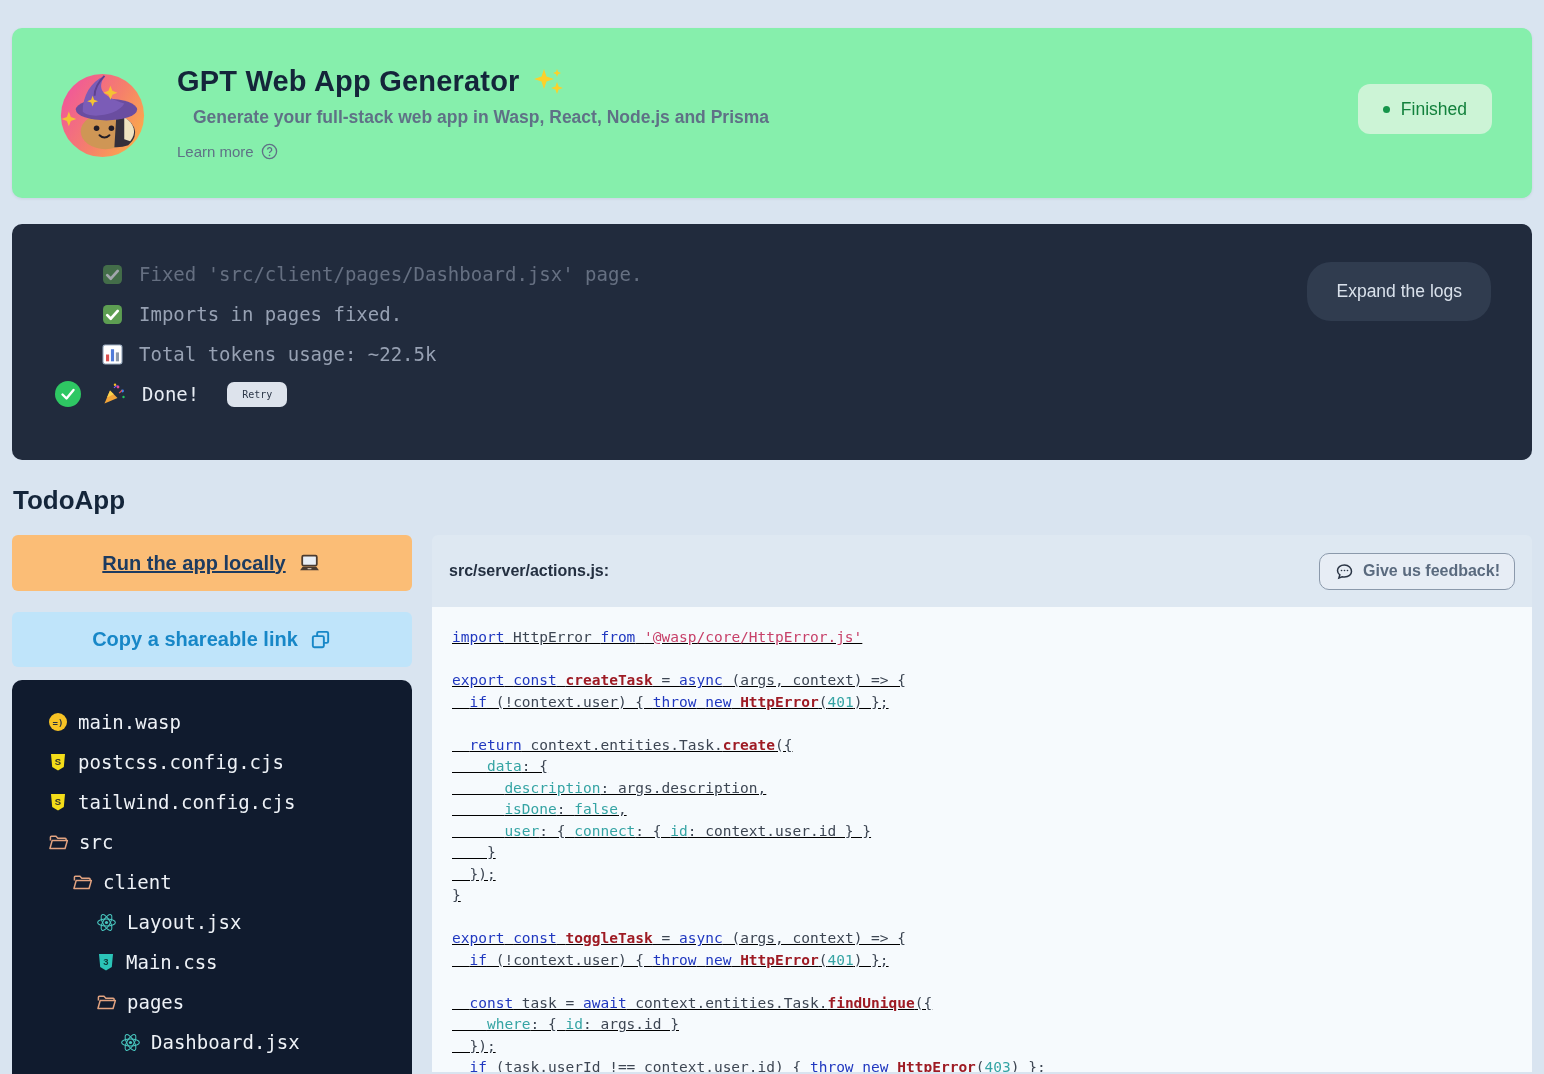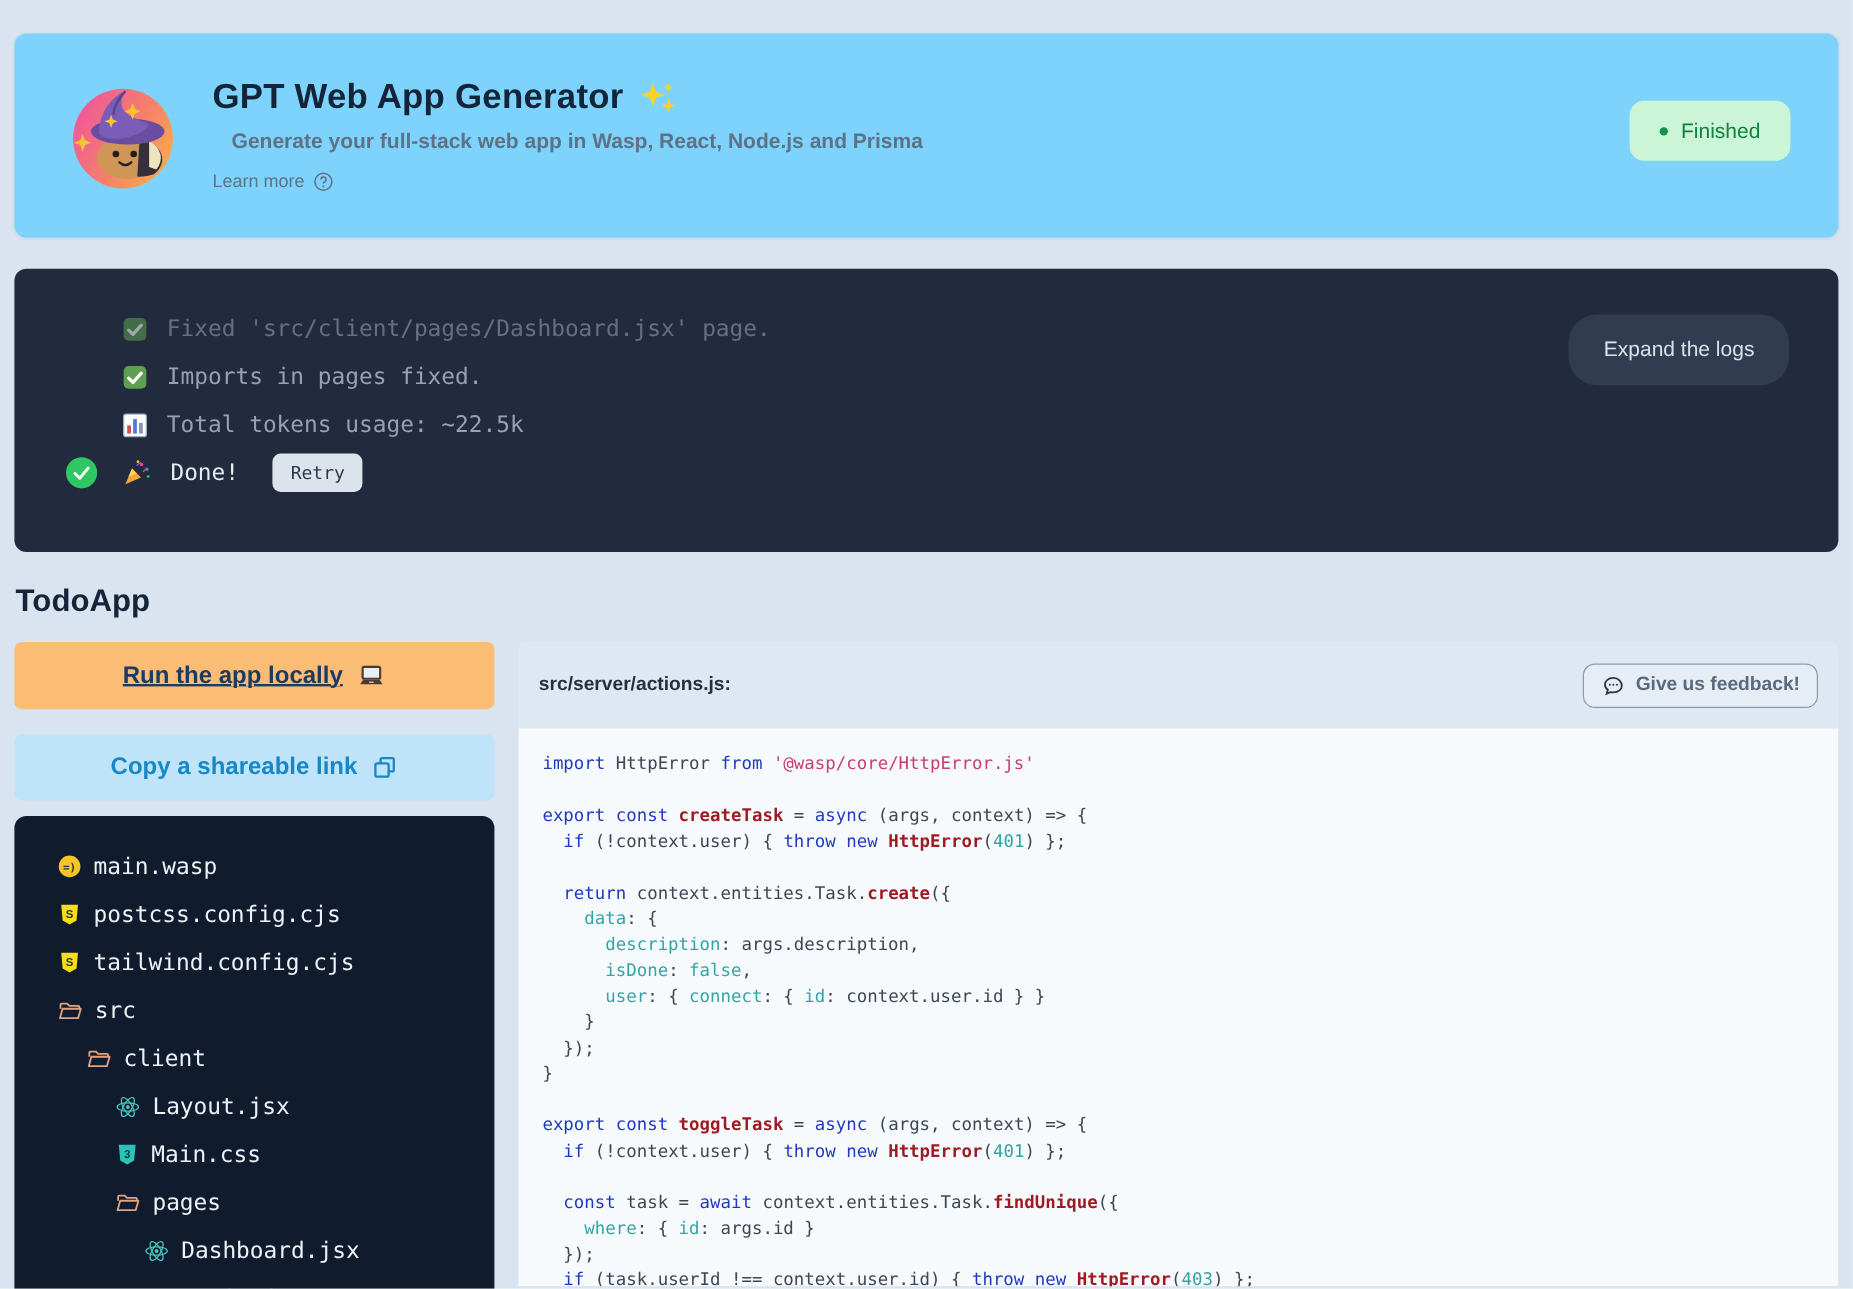--- a/index.html
+++ b/index.html
@@ -7,21 +7,21 @@
   body { font-family:"Liberation Sans", sans-serif; }
   .page {
     width:1544px; height:1074px; overflow:hidden;
     background:#d9e4f0; padding:28px 12px 0 12px; position:relative;
   }
   .icn { display:inline-flex; align-items:center; justify-content:center; flex:none; }
   .icn svg { display:block; }
 
   
   .hero-card {
-    position:relative; height:170px; background:#7dd3fc; border-radius:10px;
+    position:relative; height:170px; background:#86efac; border-radius:10px;
     box-shadow:0 1px 3px rgba(15,30,60,.08); display:flex; align-items:center;
     padding-left:43px;
   }
   .hero-logo { width:95px; height:95px; margin-right:27px; flex:none; }
   .hero-title { display:flex; align-items:center; gap:12px; }
   .hero-title .t {
     font-size:29px; font-weight:bold; color:#14253a; letter-spacing:.2px;
   }
   .hero-sub { margin-top:9px; font-size:17.5px; font-weight:bold; color:#5f7186;margin-left:16px; }
   .learn-more {
@@ -44,21 +44,21 @@
   .log-row {
     height:40px; display:flex; align-items:center; gap:16px; padding-left:90px;
     color:#97a1b3; font-size:19px;
   }
   .log-row.dimmed { opacity:.58; }
   .done-row { position:relative; height:40px; display:flex; align-items:center; padding-left:90px; gap:14px; }
   .done-status { position:absolute; left:42px; top:6px; }
   .done-text { color:#e7ecf3; font-size:19px; margin-left:2px; }
   .retry-btn {
     margin-left:14px; background:#dde3ec; color:#2c3748; border:none;
-    font-family:"DejaVu Sans Mono", monospace; font-size:15px;
+    font-family:"DejaVu Sans Mono", monospace; font-size:10px;
     padding:7px 15px; border-radius:7px; cursor:pointer;
   }
   .expand-btn {
     position:absolute; top:38px; right:41px; height:59px; padding:0 29px;
     background:#303c4f; color:#d9e1eb; border:none; border-radius:24px;
     font-family:"Liberation Sans", sans-serif; font-size:17.5px; cursor:pointer;
   }
 
   
   .app-name { margin:25px 0 0 1px; font-size:26px; font-weight:bold; color:#14253a; }
@@ -90,21 +90,21 @@
   .code-header {
     height:72px; background:#dee8f2; display:flex; align-items:center;
     justify-content:space-between; padding:0 17px; flex:none;
   }
   .code-filename { font-size:16px; font-weight:bold; color:#243041; }
   .feedback-btn {
     height:37px; padding:0 14px; background:#e7edf5; border:1.5px solid #8b99ab;
     border-radius:10px; display:flex; align-items:center; gap:8px;
     font-family:"Liberation Sans", sans-serif; font-size:16px; font-weight:bold; color:#5a6a7e; cursor:pointer;
   }
-  .code-body { flex:1; background:#f6fafd; overflow:hidden; }
+  .code-body { flex:1; background:#f6fafd; overflow:hidden;text-decoration:underline; }
   .code-body pre {
     margin:0; padding:20px 0 0 20px;
     font-family:"DejaVu Sans Mono", monospace; font-size:14.5px; line-height:21.5px;
     color:#3d4653; white-space:pre;
   }
   .c-kw { color:#2038c0; }
   .c-ti { color:#9e1b24; font-weight:bold; }
   .c-st { color:#c74069; }
   .c-tl { color:#35a4a4; }
   .c-pl { color:#3d4653; }

